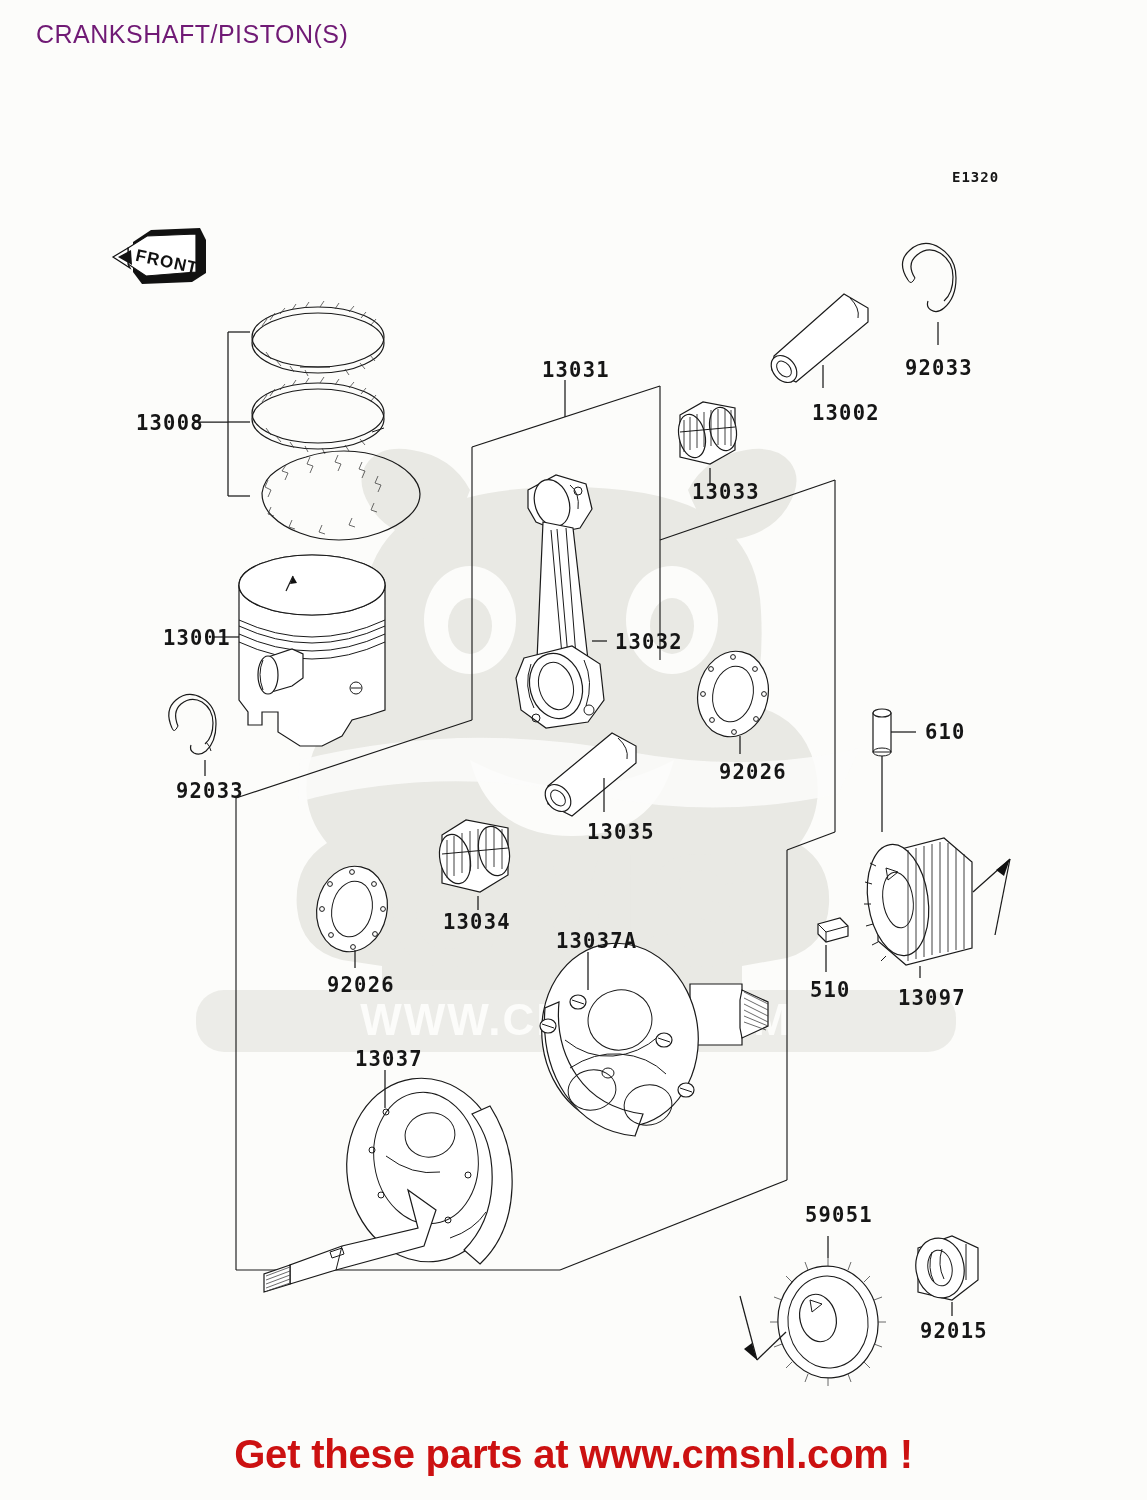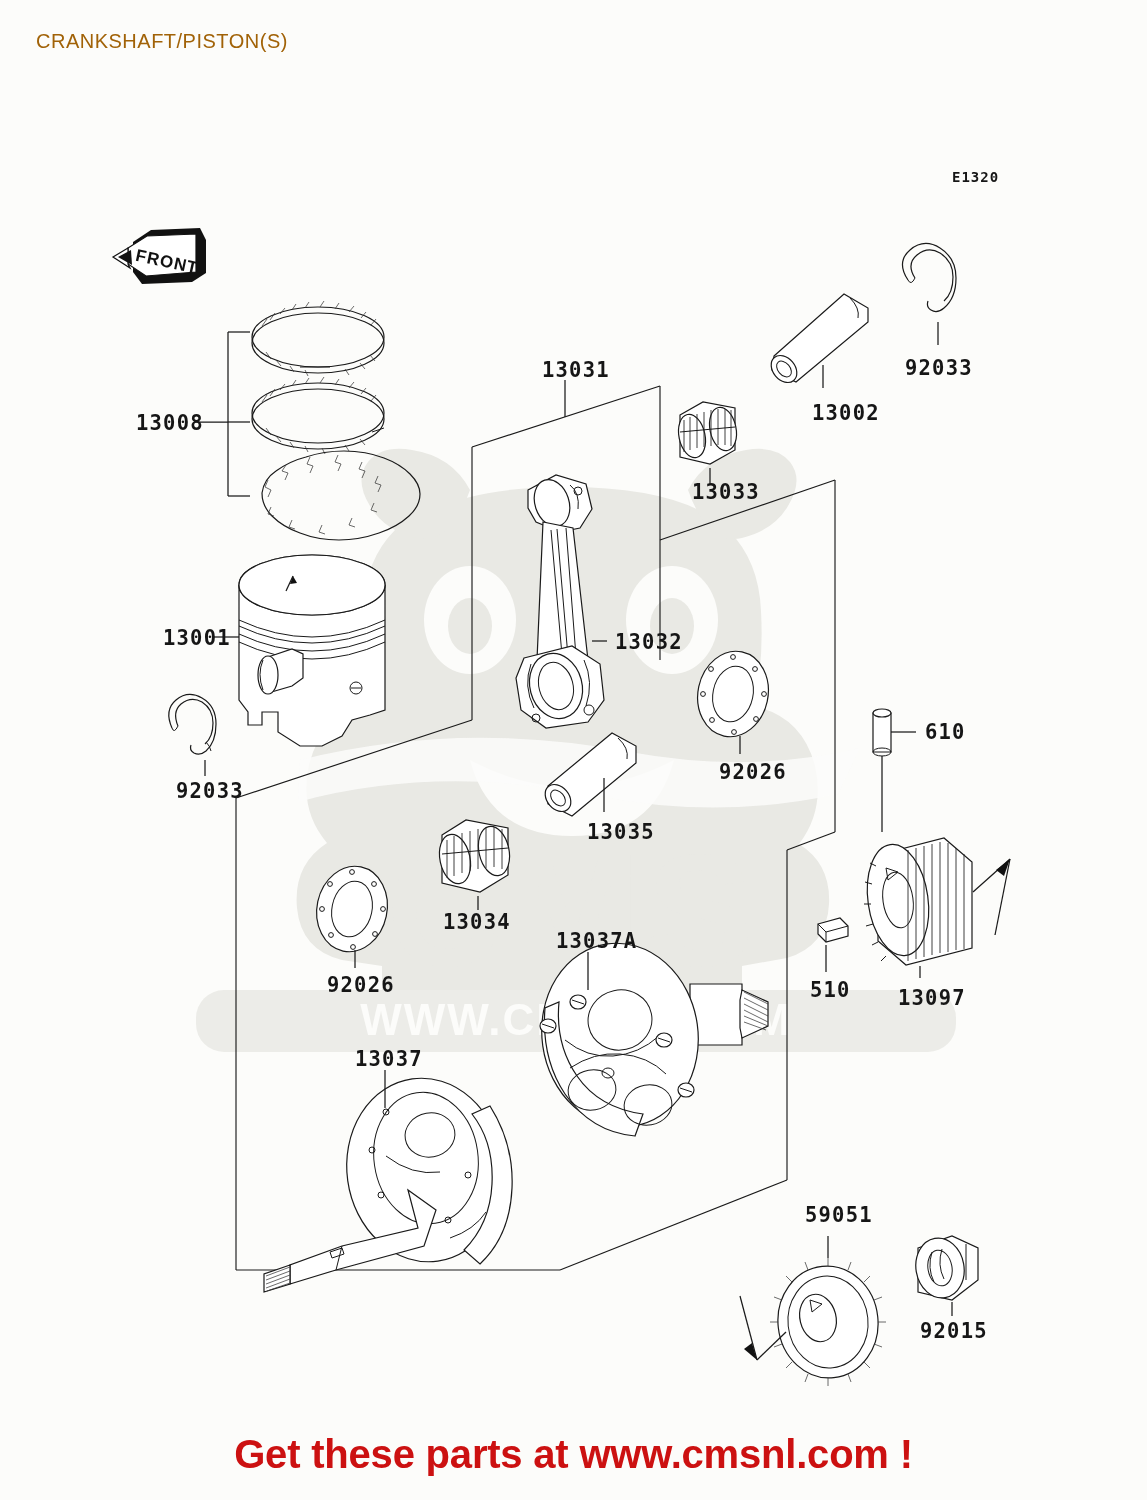--- a/index.html
+++ b/index.html
@@ -13,24 +13,24 @@
     height: 1500px;
     position: relative;
     overflow: hidden;
     font-family: "Liberation Sans", sans-serif;
     -webkit-font-smoothing: antialiased;
   }
 
   #page-title {
     position: absolute;
     left: 36px;
-    top: 30px;
-    font-size: 20px;
+    top: 20px;
+    font-size: 25px;
     letter-spacing: 0.5px;
-    color: #a16207;
+    color: #701a75;
     font-family: "Liberation Sans", sans-serif;
     white-space: nowrap;
   }
 
   #diagram-area {
     position: absolute;
     left: 0;
     top: 60px;
     width: 1147px;
     height: 1350px;

